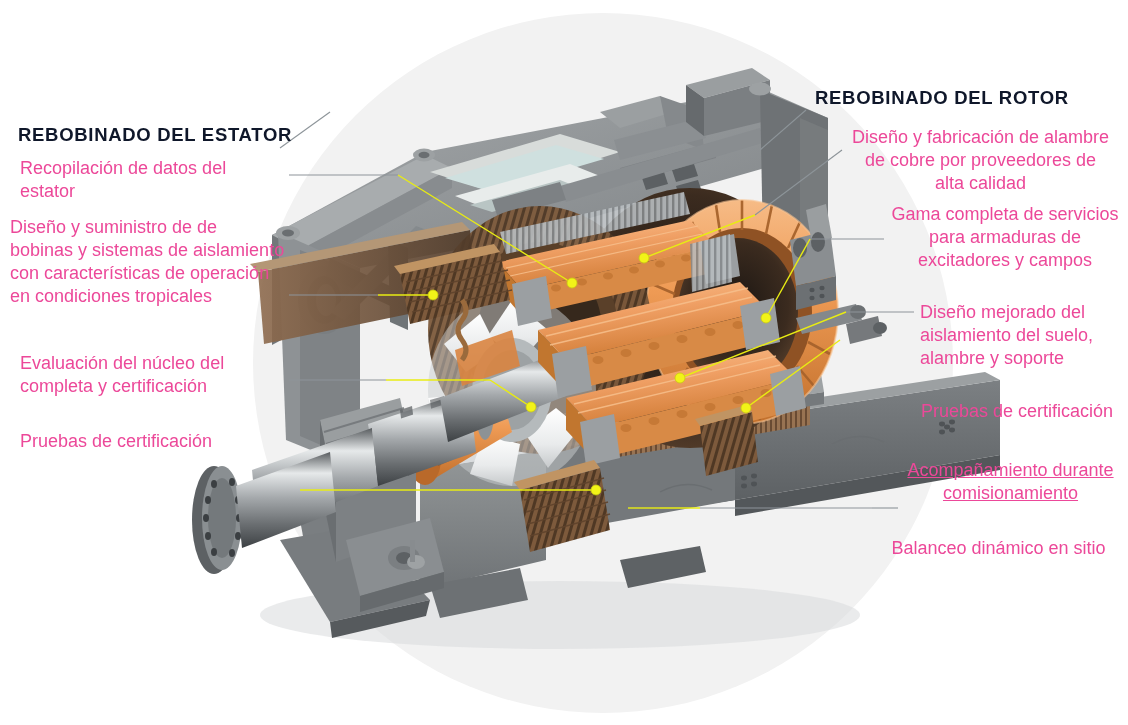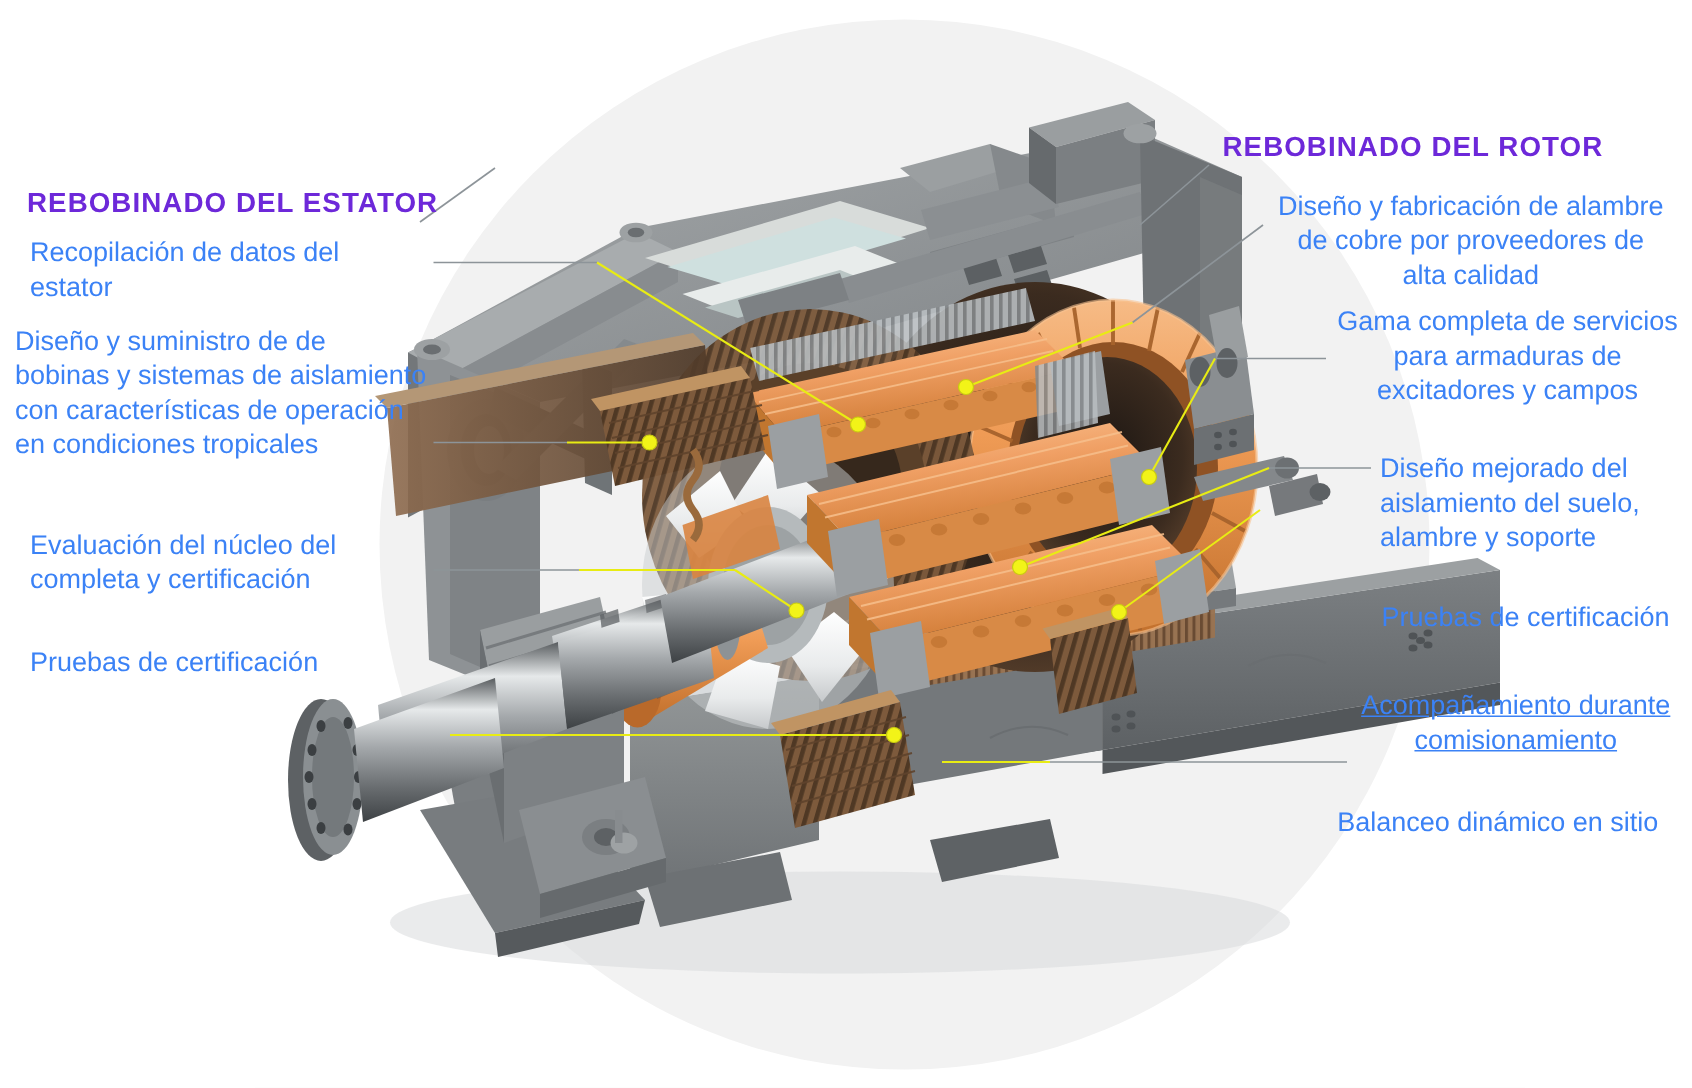--- a/index.html
+++ b/index.html
@@ -25,32 +25,32 @@
     border-radius: 50%;
     background: #f2f2f2;
   }
 
   
   .section-title {
     position: absolute;
     font-weight: bold;
     font-size: 18.5px;
     letter-spacing: 0.7px;
-    color: #6d28d9;
+    color: #0f172a;
     white-space: nowrap;
   }
   #title-stator { left: 18px; top: 124px; }
   #title-rotor  { left: 815px; top: 87px; }
 
   
   .callout {
     position: absolute;
     font-size: 18px;
     line-height: 1.28;
-    color: #3b82f6;
+    color: #ec4899;
   }
   .callout.right-align { }
   .callout.left-align  { text-align: left; }
   .callout.center-align{ text-align: center; }
 
   
   #c-l1 { left: 20px;  top: 157px; width: 265px; }
   #c-l2 { left: 10px;  top: 216px; width: 275px; }
   #c-l3 { left: 20px;  top: 352px; width: 265px; }
   #c-l4 { left: 20px;  top: 430px; width: 265px; }

